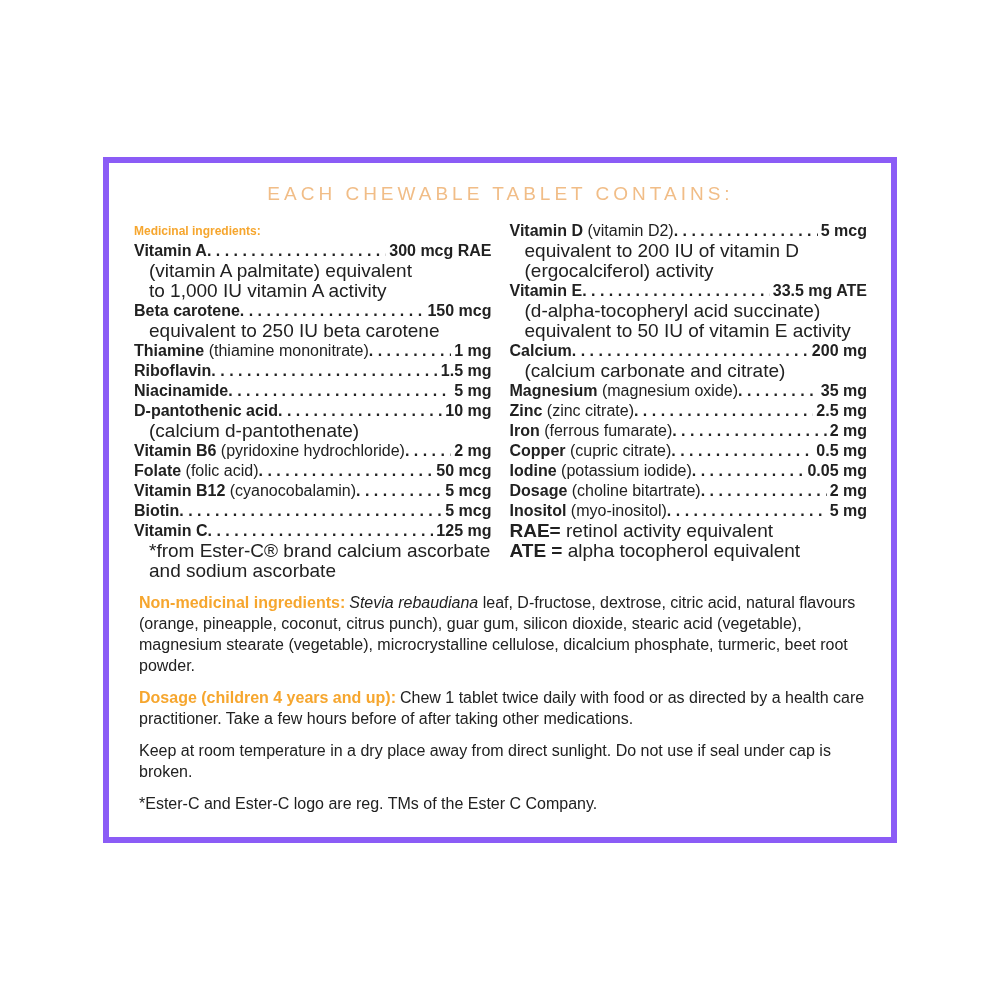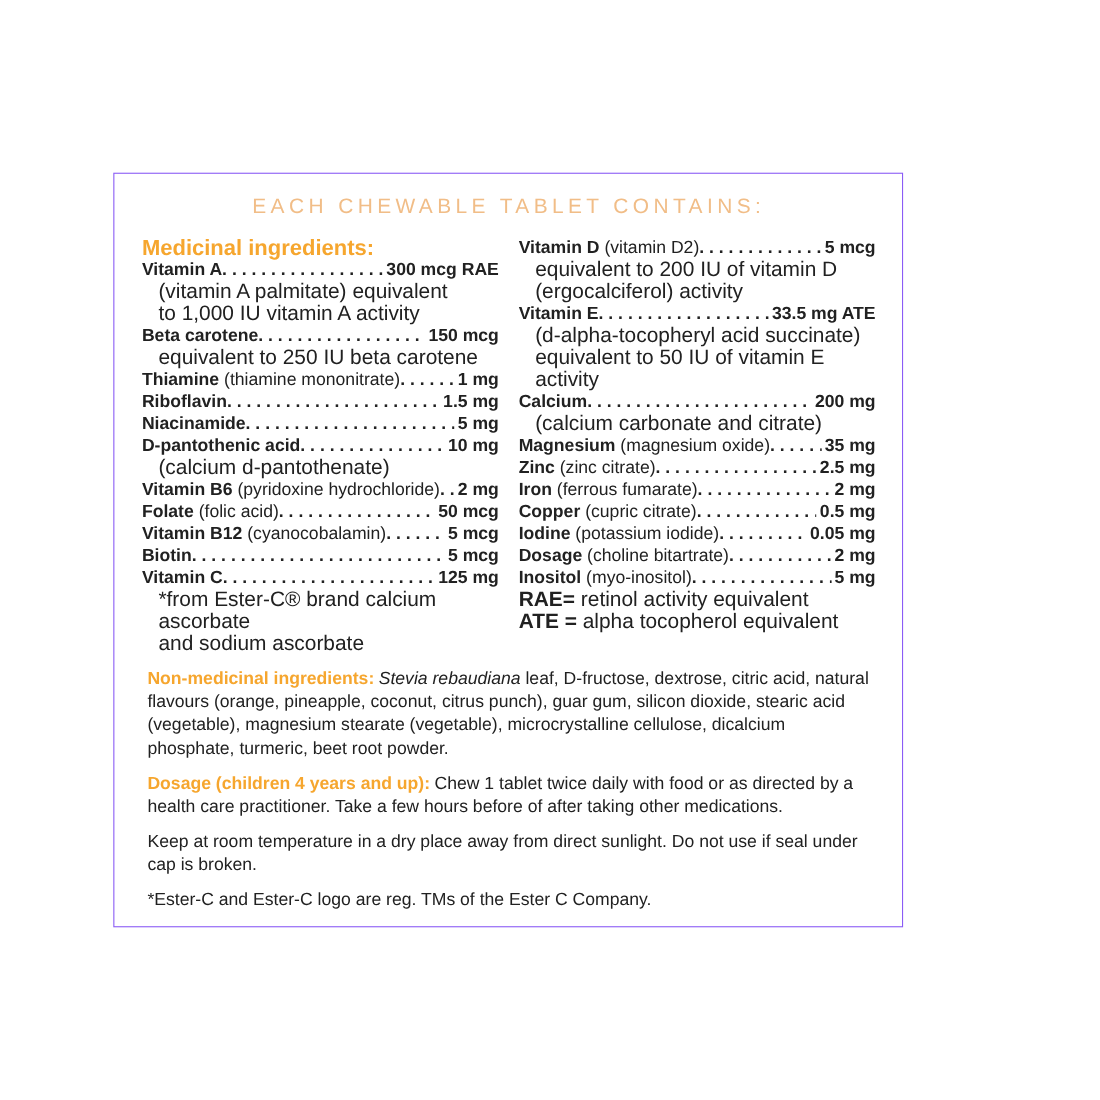--- a/index.html
+++ b/index.html
@@ -1,25 +1,25 @@
 <!DOCTYPE html>
 <html><head>
 <meta charset="utf-8">
 <style>
   html,body{margin:0;padding:0;background:#ffffff;}
   body{width:1000px;height:1000px;position:relative;
        font-family:"Liberation Sans", sans-serif;color:#212121;}
-  .panel{position:absolute;left:103px;top:157px;width:718px;height:686px;
-         box-sizing:border-box;border:1px solid #8b5cf6;background:#fff;
+  .panel{position:absolute;left:103px;top:157px;width:794px;height:686px;
+         box-sizing:border-box;border:6px solid #8b5cf6;background:#fff;
          padding:16px 24px 0 25px;overflow:hidden;}
   .title{text-align:center;font-size:19px;letter-spacing:4px;font-weight:400;
          color:#f1bd87;margin-top:4px;white-space:nowrap;}
   .columns{display:flex;gap:18px;margin-top:16px;}
   .col{width:50%;min-width:0;}
-  .sect-heading{color:#f6a62e;font-weight:bold;font-size:20px;line-height:20px;}
+  .sect-heading{color:#f6a62e;font-weight:bold;font-size:12px;line-height:20px;}
   .ing-line{display:flex;align-items:baseline;font-size:16px;line-height:20px;}
   .ing-name{font-weight:bold;white-space:nowrap;}
   .ing-detail{white-space:pre;}
   .dots{flex:1;min-width:6px;overflow:hidden;white-space:nowrap;font-weight:bold;}
   .dots::after{content:" . . . . . . . . . . . . . . . . . . . . . . . . . . . . . . . . . . . . . . . . . . . . . . . . . . . .";}
   .ing-value{font-weight:bold;white-space:pre;padding-left:3px;text-align:right;}
   .ing-sub{padding-left:15px;font-size:19px;line-height:20px;}
   .note-line{font-size:19px;line-height:20px;}
   .note-line .b{font-weight:bold;}
   .para{font-size:16px;line-height:21px;margin:11px 0 0 5px;}

